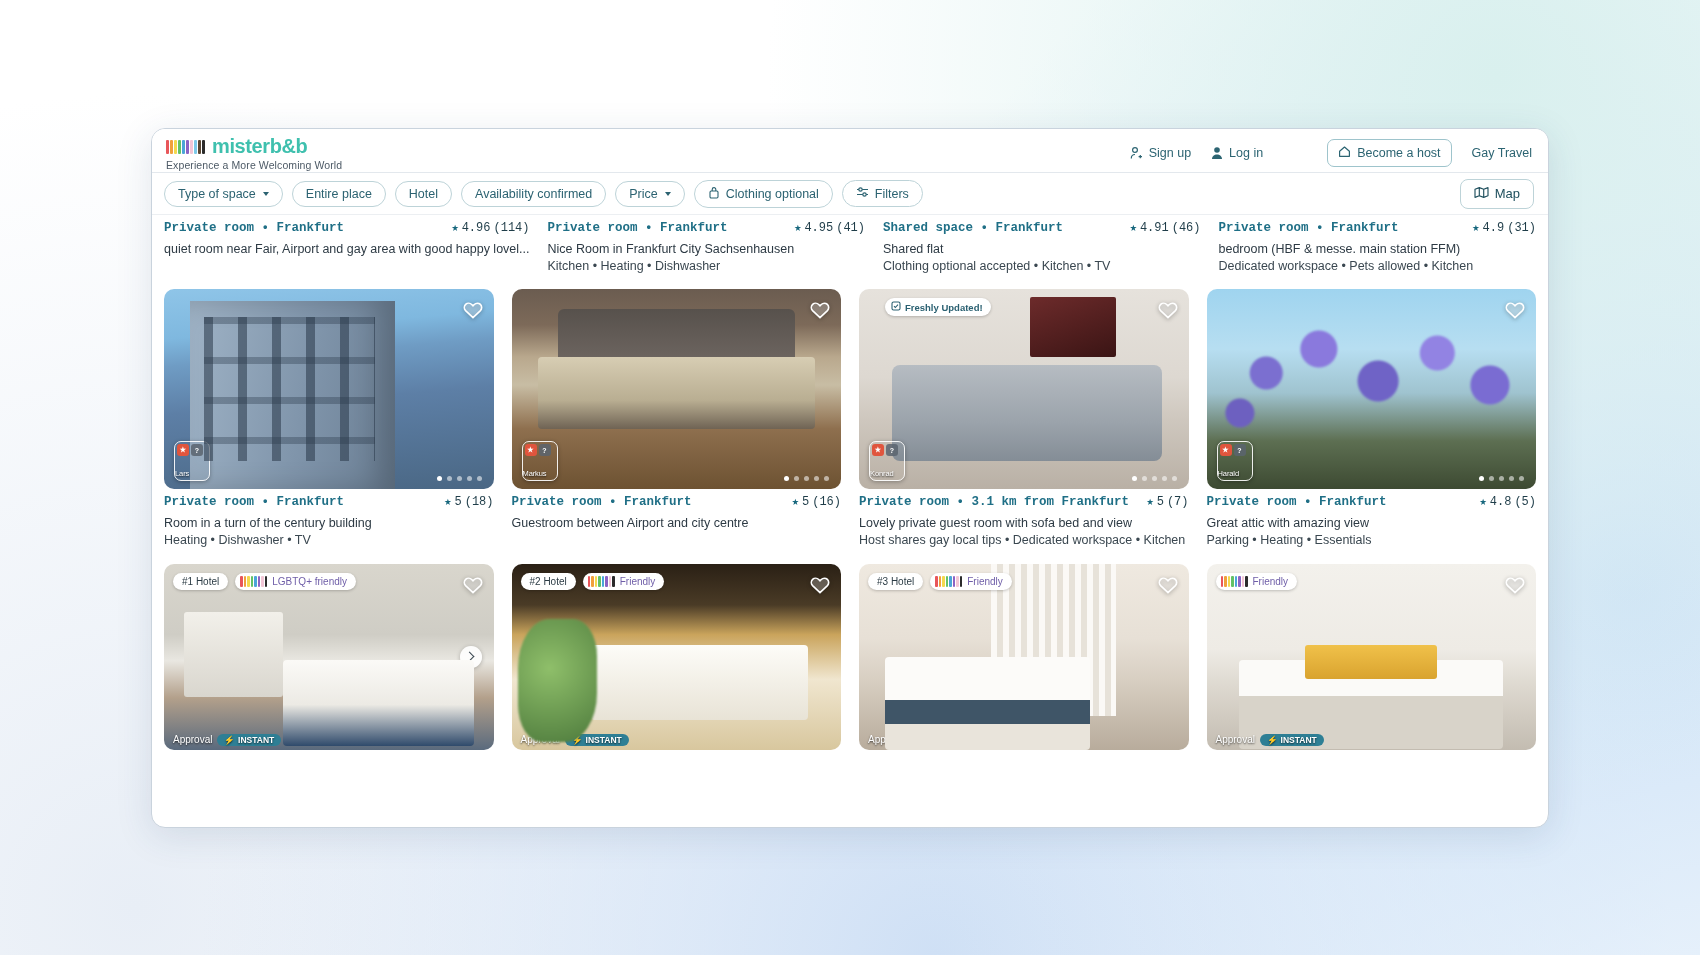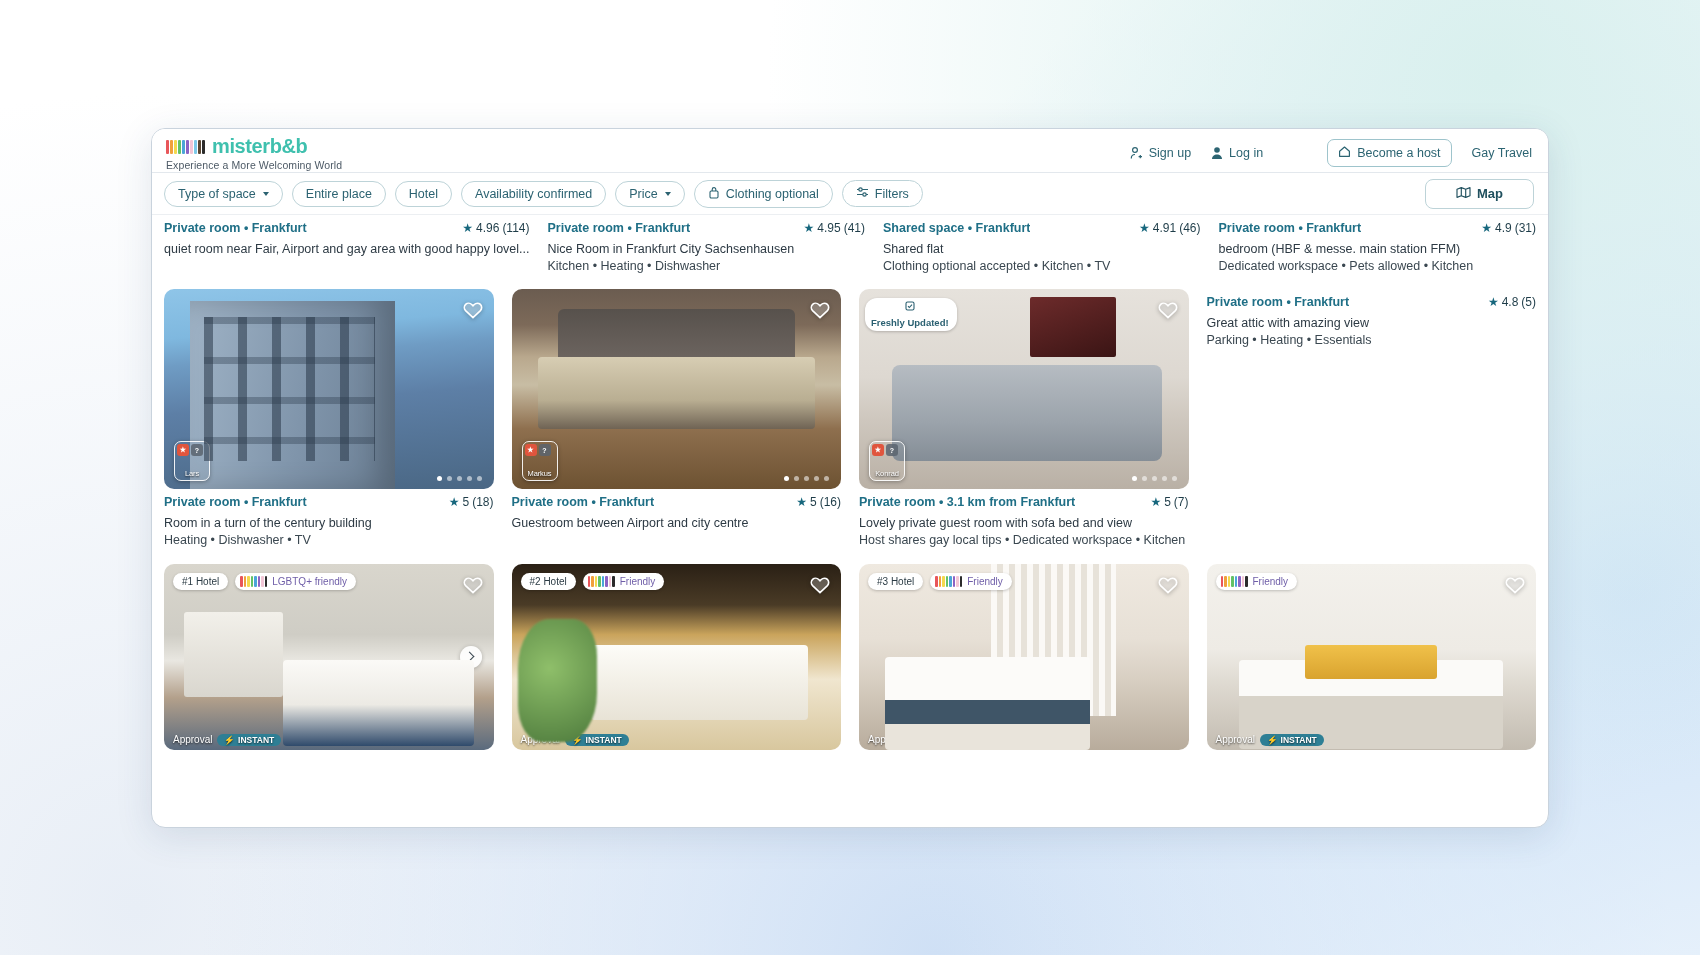--- a/index.html
+++ b/index.html
@@ -84,40 +84,41 @@
   }
   .chip .caret {
     width: 0; height: 0; margin-left: 1px;
     border-left: 3.5px solid transparent;
     border-right: 3.5px solid transparent;
     border-top: 4.5px solid #2b6271;
   }
   .map-btn {
     display: flex; align-items: center; gap: 6px;
     border: 1px solid #bdd3d8; border-radius: 8px;
-    padding: 6px 30px; background: #fff; cursor: pointer;
-    font-size: 13px; font-weight: bold; color: #20505e;
+    padding: 6px 13px; background: #fff; cursor: pointer;
+    font-size: 13px; font-weight: normal; color: #20505e;
   }
 
   
   .results {
     padding: 0 12px;
     background: #fff;
   }
   .row {
     display: grid;
     grid-template-columns: repeat(4, 1fr);
     column-gap: 18px;
   }
   .card { position: relative; }
 
   .card-info { padding-top: 6px; }
   .info-top {
     display: flex; align-items: baseline; justify-content: space-between;
     gap: 8px;
+    font-family: Liberation Mono, monospace;
   }
   .card-title {
     font-size: 12.5px; font-weight: bold; color: #1f6f86;
     white-space: nowrap; overflow: hidden; text-overflow: ellipsis;
   }
   .rating {
     display: flex; align-items: center; gap: 3px;
     font-size: 12px; color: #1f3d49; white-space: nowrap;
   }
   .rating .star { color: #17677d; font-size: 12px; line-height: 1; }
@@ -162,44 +163,43 @@
   .host-chip {
     position: absolute; left: 10px; bottom: 8px;
     width: 36px; height: 40px;
     border-radius: 7px;
     border: 1.5px solid rgba(255,255,255,.9);
     overflow: hidden;
     display: flex; flex-direction: column; justify-content: flex-end;
     box-shadow: 0 1px 4px rgba(0,0,0,.3);
   }
   .host-chip .hname {
-    font-size: 7.5px; color: #fff; text-align: center;
+    font-size: 7.5px; color: #fff; text-align: left;
     padding-bottom: 2px; text-shadow: 0 1px 2px rgba(0,0,0,.8);
     letter-spacing: -.1px;
   }
   .host-badges {
     position: absolute; top: 2px; left: 2px;
     display: flex; gap: 2px;
   }
   .host-badges span {
     width: 12px; height: 12px; border-radius: 3px;
     display: flex; align-items: center; justify-content: center;
     font-size: 7px; color: #fff; font-weight: bold;
   }
   .hb-red { background: #e0553d; }
   .hb-grey { background: rgba(90,100,110,.85); }
 
   .fresh-badge {
-    position: absolute; left: 6px; top: 9px;
+    position: absolute; left: 26px; top: 9px;
     display: flex; align-items: center; gap: 4px;
     background: #fff; border-radius: 12px;
     padding: 3px 8px 3px 6px;
     font-size: 9.5px; color: #2a6071; font-weight: bold;
     box-shadow: 0 1px 3px rgba(0,0,0,.22);
-    flex-direction: column;
   }
 
   .rank-badges {
     position: absolute; left: 9px; top: 9px;
     display: flex; align-items: center; gap: 7px;
   }
   .rank-pill {
     background: #fff; border-radius: 12px;
     padding: 3px 9px; font-size: 10px; color: #2b3b44;
     box-shadow: 0 1px 3px rgba(0,0,0,.22); white-space: nowrap;
@@ -620,20 +620,41 @@
         <span class="star">★</span>
         <span>5</span>
         <span>(7)</span>
       </div>
     </div>
     <div class="card-desc">Lovely private guest room with sofa bed and view</div>
     <div class="card-amen">Host shares gay local tips • Dedicated workspace • Kitchen</div>
   </div>
   </div>
         <div class="card">
+    <div class="photo ph-flowers">
+      <span class="heart">
+              <svg viewBox="0 0 24 24">
+                <path d="M12 20.3 3.9 12.6a4.7 4.7 0 1 1 6.7-6.6L12 7.4l1.4-1.4a4.7 4.7 0 1 1 6.7 6.6z" fill="rgba(255,255,255,.25)" stroke="#ffffff" stroke-width="1.8"></path>
+              </svg>
+            </span>
+            <div class="host-chip">
+    <div class="host-badges">
+      <span class="hb-red">★</span>
+      <span class="hb-grey">?</span>
+    </div>
+    <div class="hname">Harald</div>
+  </div>
+            <div class="dots row2-dots">
+              <i class="on"></i>
+              <i class=""></i>
+              <i class=""></i>
+              <i class=""></i>
+              <i class=""></i>
+            </div>
+    </div>
     <div class="card-info info-block">
     <div class="info-top">
       <div class="card-title">Private room • Frankfurt</div>
       <div class="rating">
         <span class="star">★</span>
         <span>4.8</span>
         <span>(5)</span>
       </div>
     </div>
     <div class="card-desc">Great attic with amazing view</div>

